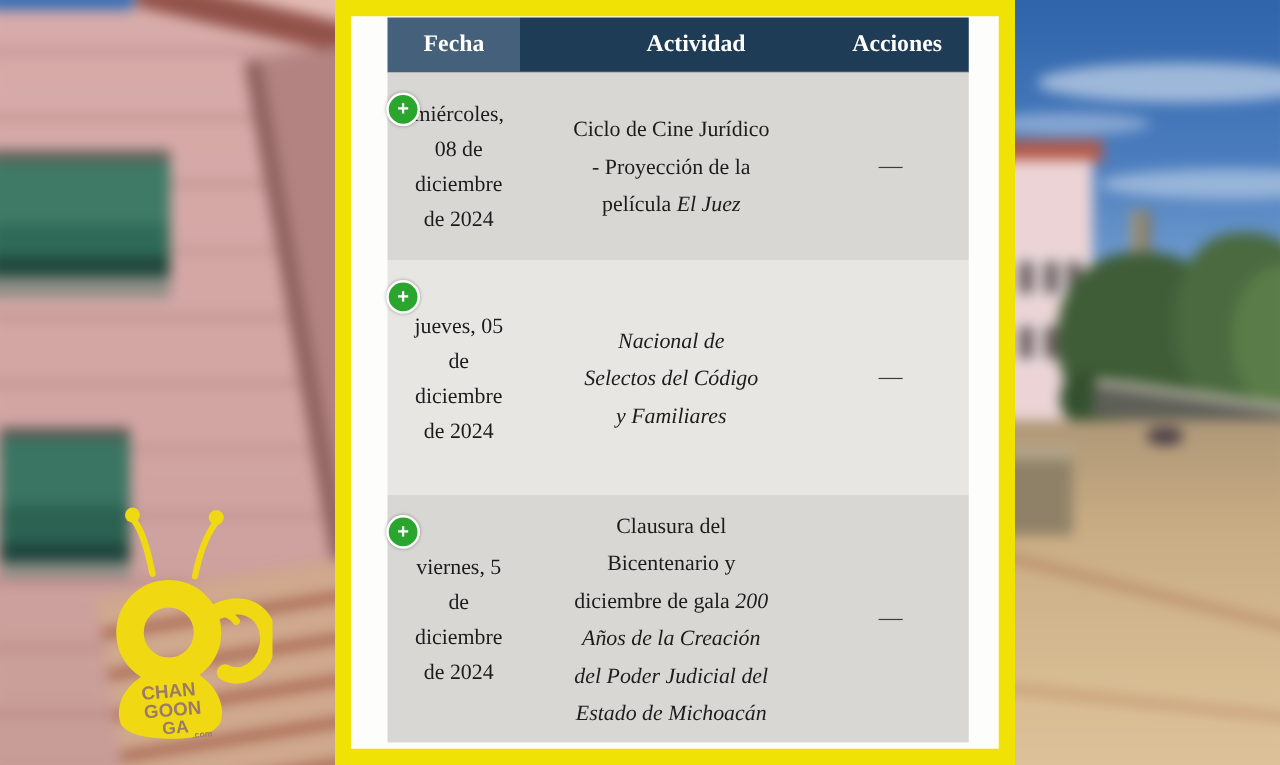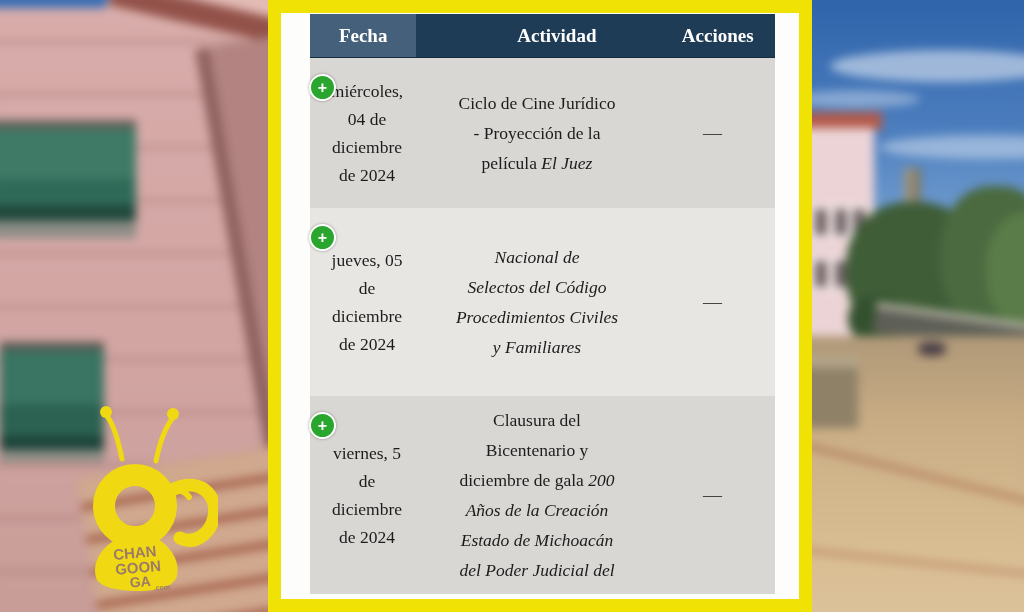--- a/index.html
+++ b/index.html
@@ -155,21 +155,21 @@
         <div class="th th-fecha">Fecha</div>
         <div class="th th-actividad">Actividad</div>
         <div class="th th-acciones">Acciones</div>
       </div>
       <div id="rows">
   <div class="row">
     <div class="cell cell-date">
       <span class="plus">+</span>
       <span class="date-lines">
                 <div class="dline">miércoles,</div>
-                <div class="dline">04 de</div>
+                <div class="dline">08 de</div>
                 <div class="dline">diciembre</div>
                 <div class="dline">de 2024</div>
               </span>
     </div>
     <div class="cell cell-activity">
               <div class="aline"><span>Ciclo de Cine Jurídico</span></div>
               <div class="aline"><span>- Proyección de la</span></div>
               <div class="aline"><span>película </span><em>El Juez</em></div>
             </div>
     <div class="cell cell-actions">—</div>
@@ -181,43 +181,42 @@
       <span class="date-lines">
                 <div class="dline">jueves, 05</div>
                 <div class="dline">de</div>
                 <div class="dline">diciembre</div>
                 <div class="dline">de 2024</div>
               </span>
     </div>
     <div class="cell cell-activity">
               <div class="aline"><em>Nacional de</em></div>
               <div class="aline"><em>Selectos del Código</em></div>
-              <div class="aline"><em>Procedimientos Civiles</em></div>
               <div class="aline"><em>y Familiares</em></div>
             </div>
     <div class="cell cell-actions">—</div>
   </div>
 
   <div class="row">
     <div class="cell cell-date">
       <span class="plus">+</span>
       <span class="date-lines">
                 <div class="dline">viernes, 5</div>
                 <div class="dline">de</div>
                 <div class="dline">diciembre</div>
                 <div class="dline">de 2024</div>
               </span>
     </div>
     <div class="cell cell-activity">
               <div class="aline"><span>Clausura del</span></div>
               <div class="aline"><span>Bicentenario y</span></div>
               <div class="aline"><span>diciembre de gala </span><em>200</em></div>
               <div class="aline"><em>Años de la Creación</em></div>
+              <div class="aline"><em>del Poder Judicial del</em></div>
               <div class="aline"><em>Estado de Michoacán</em></div>
-              <div class="aline"><em>del Poder Judicial del</em></div>
             </div>
     <div class="cell cell-actions">—</div>
   </div>
 </div>
     </div>
   </div>
 
 </div>
 
 </body></html>

